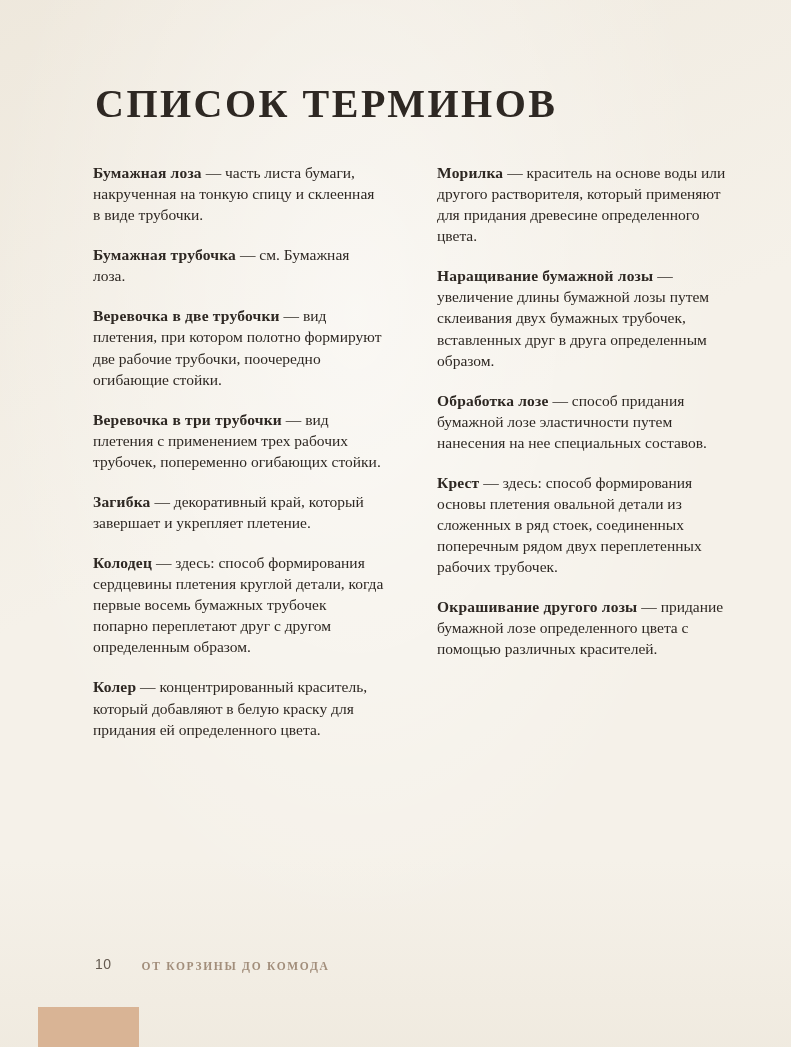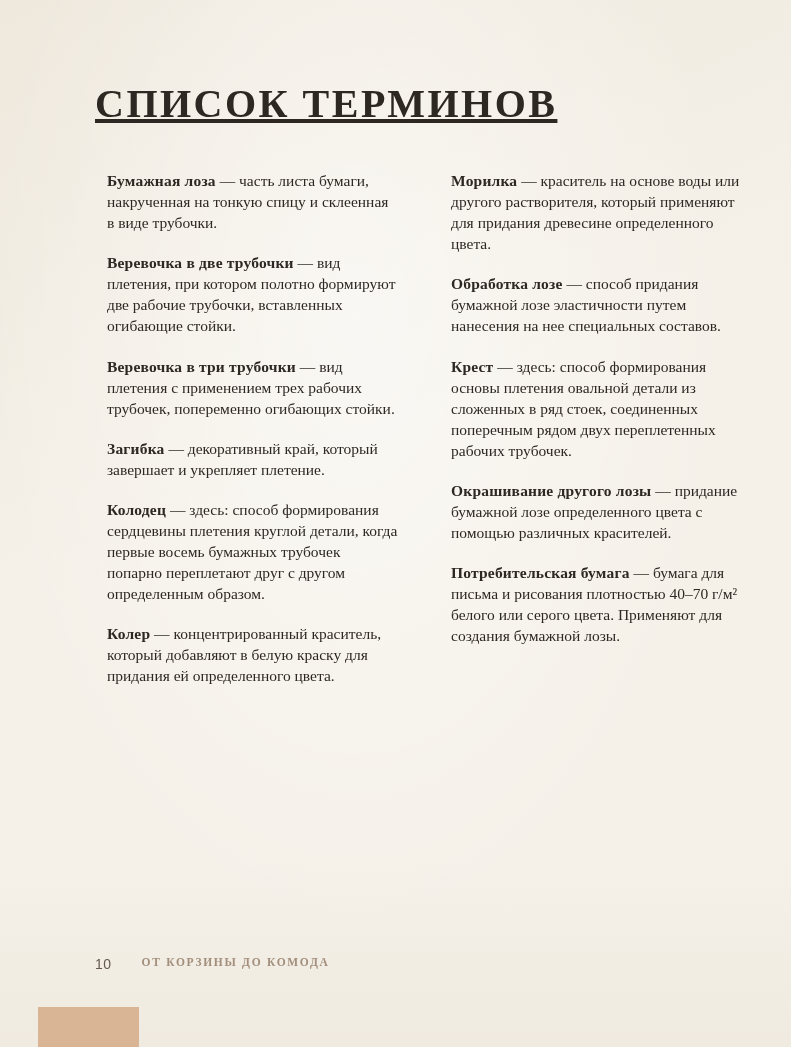--- a/index.html
+++ b/index.html
@@ -18,39 +18,38 @@
       linear-gradient(155deg, rgba(226,216,198,0.35) 0%, rgba(226,216,198,0) 45%),
       linear-gradient(0deg, rgba(228,219,202,0.30) 0%, rgba(228,219,202,0) 18%);
   }
   .title {
     position:absolute; left:95px; top:80px;
     font-family:"Liberation Serif", serif;
     font-size:40px; font-weight:600;
     letter-spacing:2.5px;
     color:var(--ink, #2e2823);
     white-space:nowrap;
-    text-decoration:underline;
   }
   .columns {
-    position:absolute; left:107px; top:162px; width:636px;
-    display:flex; gap:52px;margin-top:8px;
+    position:absolute; left:93px; top:162px; width:636px;
+    display:flex; gap:52px;
   }
   .col { width:300px; }
   .entry {
     margin-bottom:19px;
     font-size:15.5px;
     line-height:1.36;
     color:var(--ink, #2e2823);
     text-align:left;
   }
   .term { font-weight:700; letter-spacing:0.2px; }
   .definition { font-weight:400; }
   .footer {
     position:absolute; left:95px; top:956px;
-    display:flex; align-items:flex-start; gap:30px;
+    display:flex; align-items:flex-end; gap:30px;
     font-family:"Liberation Sans", sans-serif;
   }
   .pagenum {
     font-size:14px;
     color:var(--footer-number, #63594f);
     letter-spacing:0.5px;
   }
   .running {
     font-size:11.5px;
     font-weight:600;
@@ -67,32 +66,33 @@
 </head>
 <body>
 
 <div class="page">
 
   <h1 class="title">СПИСОК ТЕРМИНОВ</h1>
 
   <div class="columns">
     <div class="col" id="col-left">
         <p class="entry"><span class="term">Бумажная лоза</span><span class="definition"> — часть листа бумаги, накрученная на тонкую спицу и склеенная в виде трубочки.</span></p>
-        <p class="entry"><span class="term">Веревочка в две трубочки</span><span class="definition"> — вид плетения, при котором полотно формируют две рабочие трубочки, вставленных огибающие стойки.</span></p>
+        <p class="entry"><span class="term">Бумажная трубочка</span><span class="definition"> — см. Бумажная лоза.</span></p>
+        <p class="entry"><span class="term">Веревочка в две трубочки</span><span class="definition"> — вид плетения, при котором полотно формируют две рабочие трубочки, поочередно огибающие стойки.</span></p>
         <p class="entry"><span class="term">Веревочка в три трубочки</span><span class="definition"> — вид плетения с применением трех рабочих трубочек, попеременно огибающих стойки.</span></p>
         <p class="entry"><span class="term">Загибка</span><span class="definition"> — декоративный край, который завершает и укрепляет плетение.</span></p>
         <p class="entry"><span class="term">Колодец</span><span class="definition"> — здесь: способ формирования сердцевины плетения круглой детали, когда первые восемь бумажных трубочек попарно переплетают друг с другом определенным образом.</span></p>
         <p class="entry"><span class="term">Колер</span><span class="definition"> — концентрированный краситель, который добавляют в белую краску для придания ей определенного цвета.</span></p>
       </div>
     <div class="col" id="col-right">
         <p class="entry"><span class="term">Морилка</span><span class="definition"> — краситель на основе воды или другого растворителя, который применяют для придания древесине определенного цвета.</span></p>
+        <p class="entry"><span class="term">Наращивание бумажной лозы</span><span class="definition"> — увеличение длины бумажной лозы путем склеивания двух бумажных трубочек, вставленных друг в друга определенным образом.</span></p>
         <p class="entry"><span class="term">Обработка лозе</span><span class="definition"> — способ придания бумажной лозе эластичности путем нанесения на нее специальных составов.</span></p>
         <p class="entry"><span class="term">Крест</span><span class="definition"> — здесь: способ формирования основы плетения овальной детали из сложенных в ряд стоек, соединенных поперечным рядом двух переплетенных рабочих трубочек.</span></p>
         <p class="entry"><span class="term">Окрашивание другого лозы</span><span class="definition"> — придание бумажной лозе определенного цвета с помощью различных красителей.</span></p>
-        <p class="entry"><span class="term">Потребительская бумага</span><span class="definition"> — бумага для письма и рисования плотностью 40–70 г/м² белого или серого цвета. Применяют для создания бумажной лозы.</span></p>
       </div>
   </div>
 
   <div class="footer">
     <span class="pagenum">10</span>
     <span class="running">ОТ КОРЗИНЫ ДО КОМОДА</span>
   </div>
 
   <div class="tab"></div>
 

